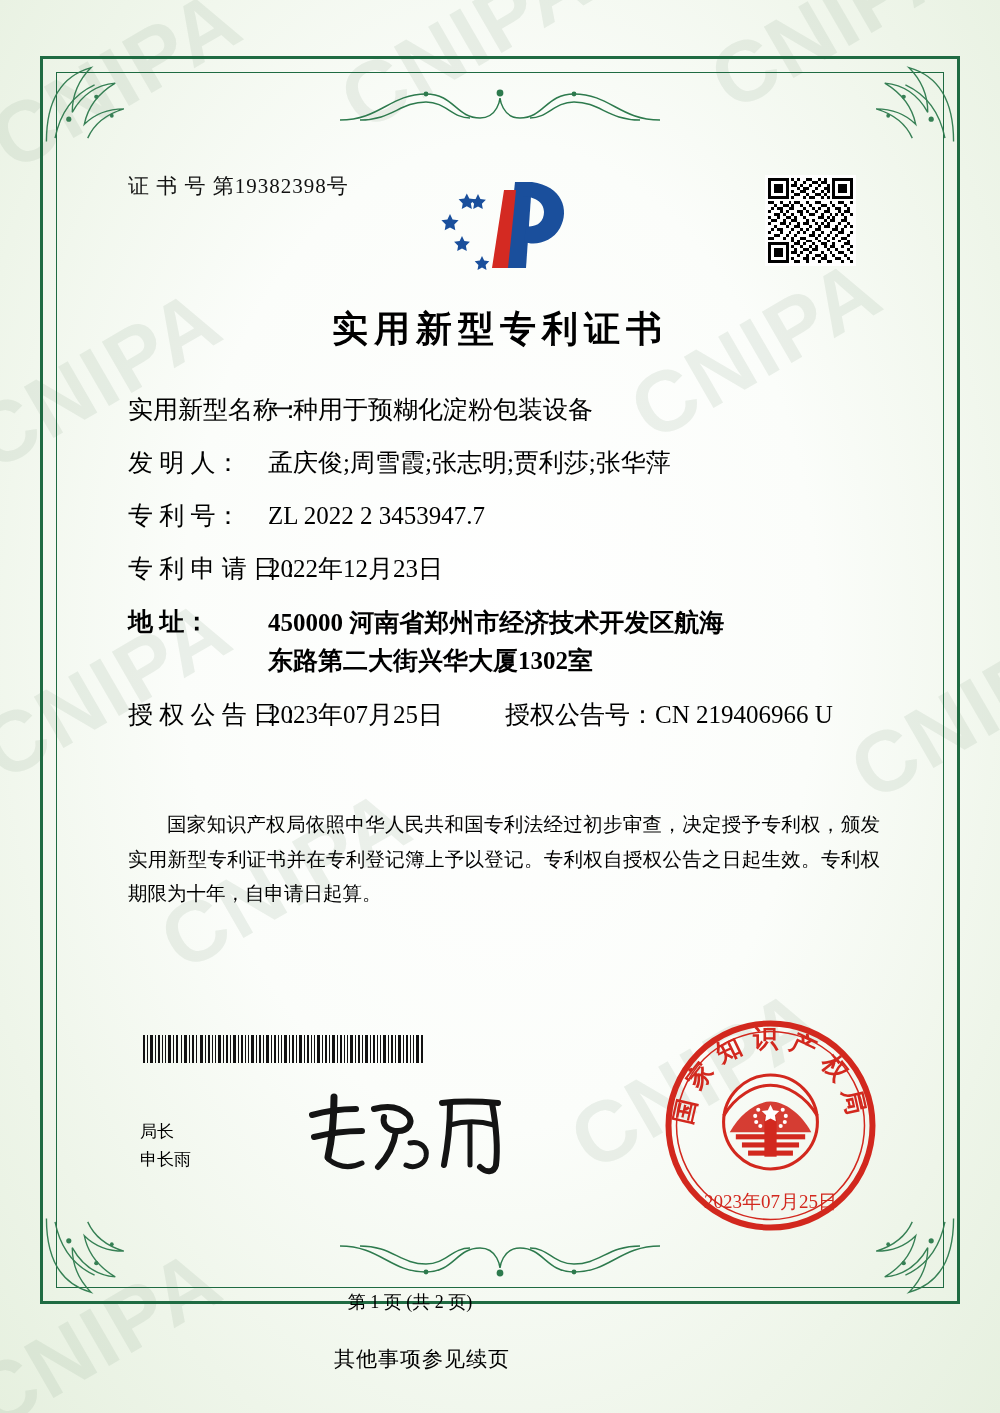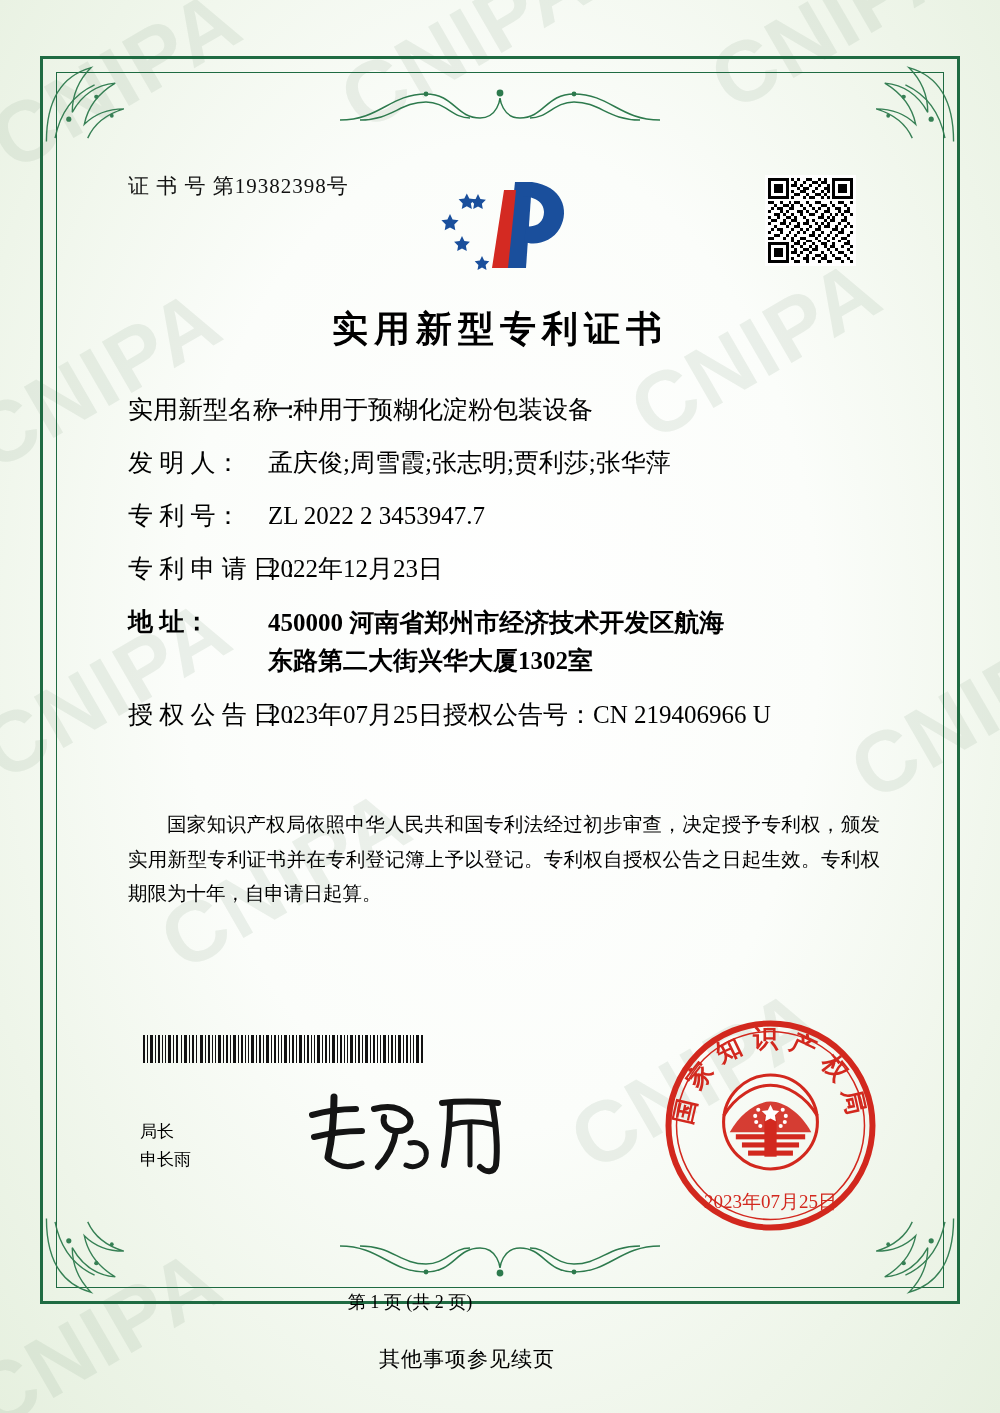--- a/index.html
+++ b/index.html
@@ -144,20 +144,21 @@
   }
   .row.addr { white-space: normal; font-weight: bold; }
   .row.addr .val {
     display: inline-block;
     width: 480px;
     vertical-align: top;
     line-height: 1.5;
   }
   .row.two-col .second-lbl {
     display: inline-block;
+    margin-left: 62px;
   }
 
   
   .paras {
     position: absolute;
     left: 128px; top: 808px;
     width: 752px;
     font-size: 19.5px;
     line-height: 1.78;
     color: #000;
@@ -207,21 +208,20 @@
     color: #000;
   }
   .footer-note {
     position: absolute;
     left: 0; top: 1345px;
     width: 844px;
     text-align: center;
     font-size: 21px;
     color: #000;
     letter-spacing: 1px;
-    margin-left: 45px;
   }
 </style>
 </head>
 <body>
 
 <div id="page">
 
   <div class="wm" style="left:-20px; top:30px; font-size:86px;">CNIPA</div>
   <div class="wm" style="left:330px; top:-10px; font-size:86px;">CNIPA</div>
   <div class="wm" style="left:700px; top:-30px; font-size:86px;">CNIPA</div>

